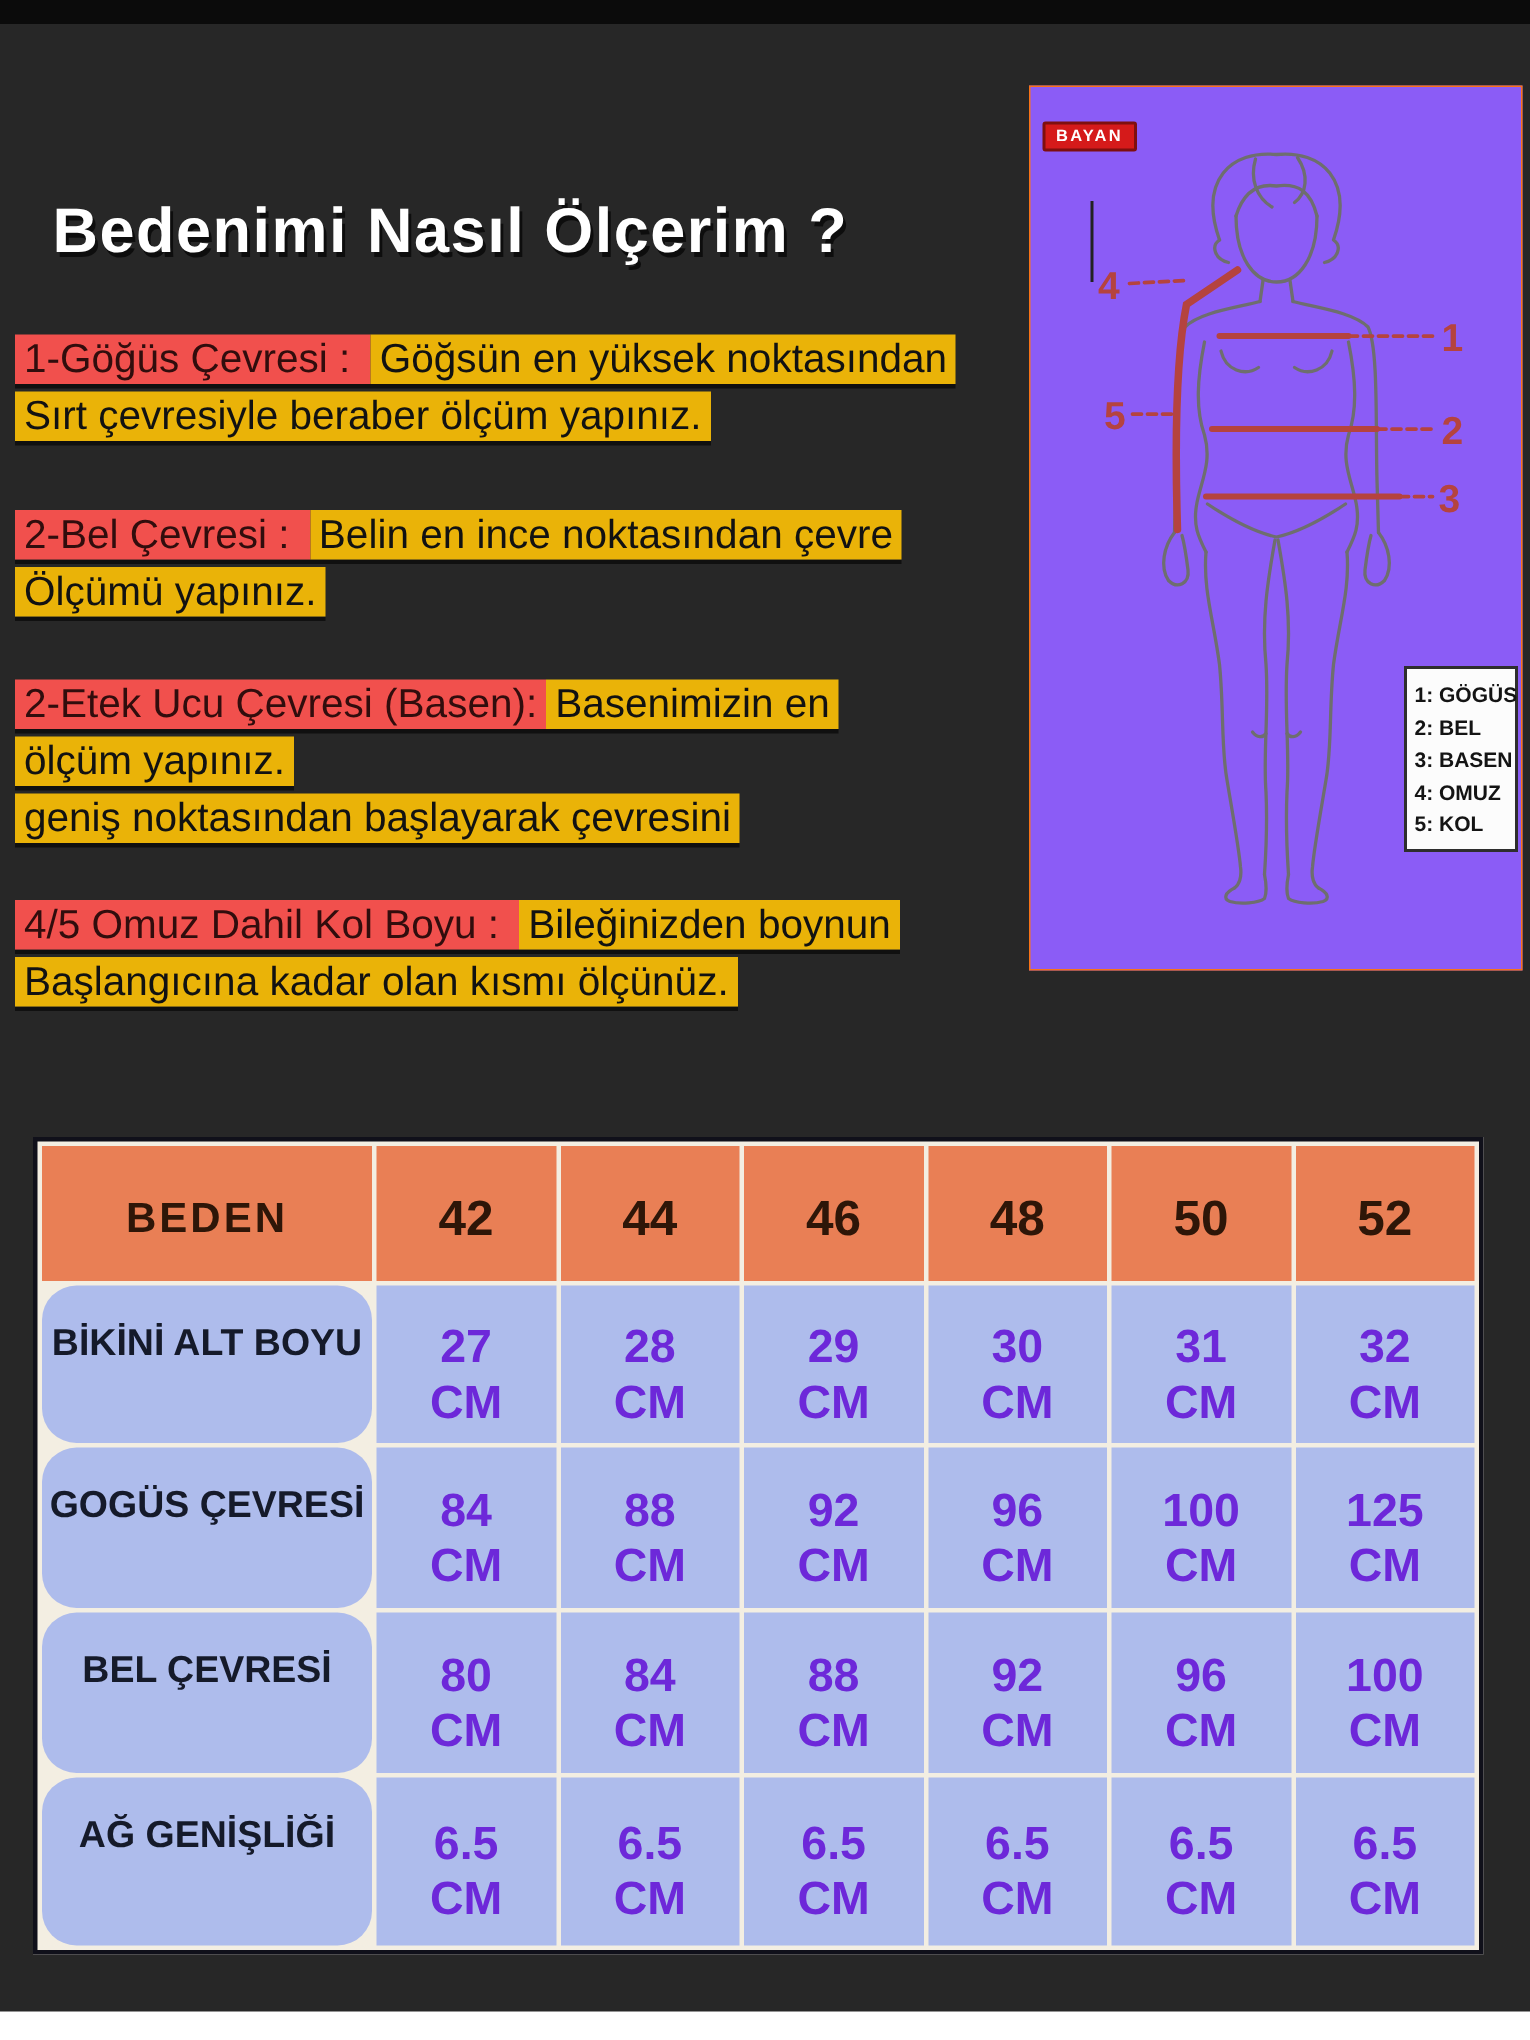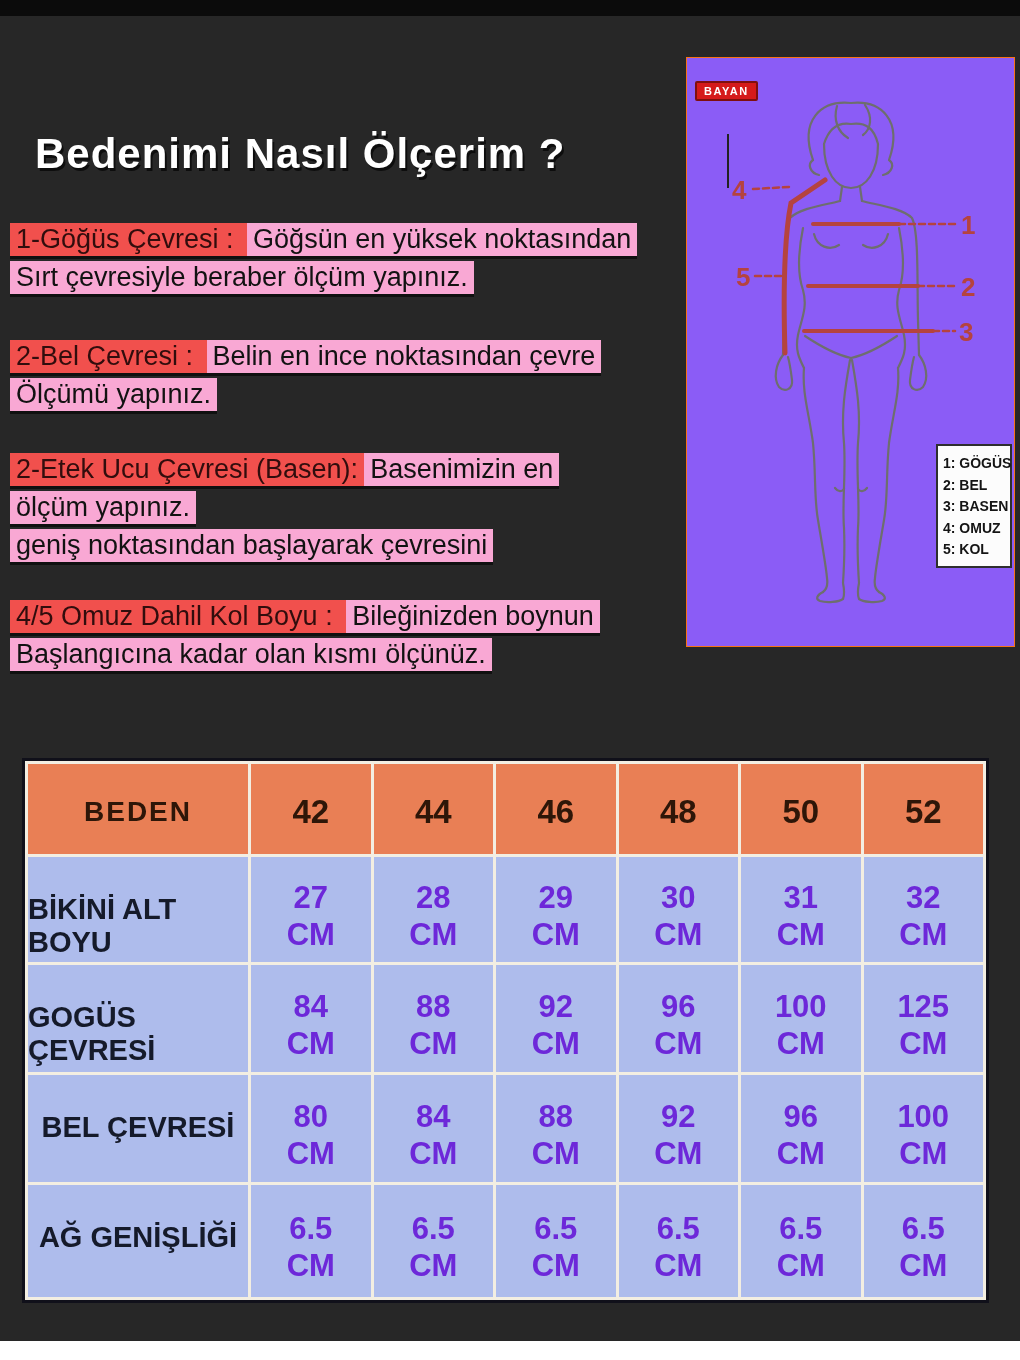--- a/index.html
+++ b/index.html
@@ -17,21 +17,21 @@
     text-shadow:2px 3px 0 rgba(0,0,0,0.65);
   }
 
   .instr { position:absolute; left:10px; }
   .iline { display:flex; width:max-content; margin-bottom:5px; box-shadow:0 3px 0 rgba(4,4,4,0.65); }
   .iline span {
     display:inline-block; font-size:27px; font-weight:normal; line-height:33px;
     padding:0 6px; white-space:pre;
   }
   .seg-red   { background:#f1504d; color:#310d0d; }
-  .seg-white { background:#f9a8d4; color:#121212; }
+  .seg-white { background:#eab308; color:#121212; }
 
   
   .figure-panel {
     position:absolute; left:686px; top:57px; width:327px; height:588px;
     background:#8b5cf6; border:1px solid #f97316; box-sizing:content-box;
   }
   .figure-panel svg { position:absolute; left:0; top:0; }
   .badge {
     position:absolute; left:8px; top:23px; z-index:2;
     background:#d51a1a; border:2px solid #7e0f0f; border-radius:2px;
@@ -53,22 +53,22 @@
     grid-template-rows:90px 105px 107px 107px 112px; gap:3px;
   }
   .cell { display:flex; box-sizing:border-box; }
   .th {
     background:#e97f55; color:#2e1608; font-weight:bold;
     align-items:center; justify-content:center; padding-top:6px;
   }
   .th.beden    { font-size:28px; letter-spacing:2px; }
   .th.size-num { font-size:33px; }
   .rl {
-    background:#aebcec; color:#151a2a; font-weight:bold; font-size:29px;
-    justify-content:center; padding-top:36px;
+    background:#aebcec; color:#151a2a; font-weight:bold; font-size:25px;
+    justify-content:center; padding-top:24px;border-radius:23px;
   }
   .rv {
     background:#aebcec; color:#6d28d9; font-weight:bold; font-size:31px; line-height:37px;
     flex-direction:column; align-items:center; justify-content:center;
     text-align:center; padding-top:12px;
   }
 </style>
 </head>
 <body>
 

